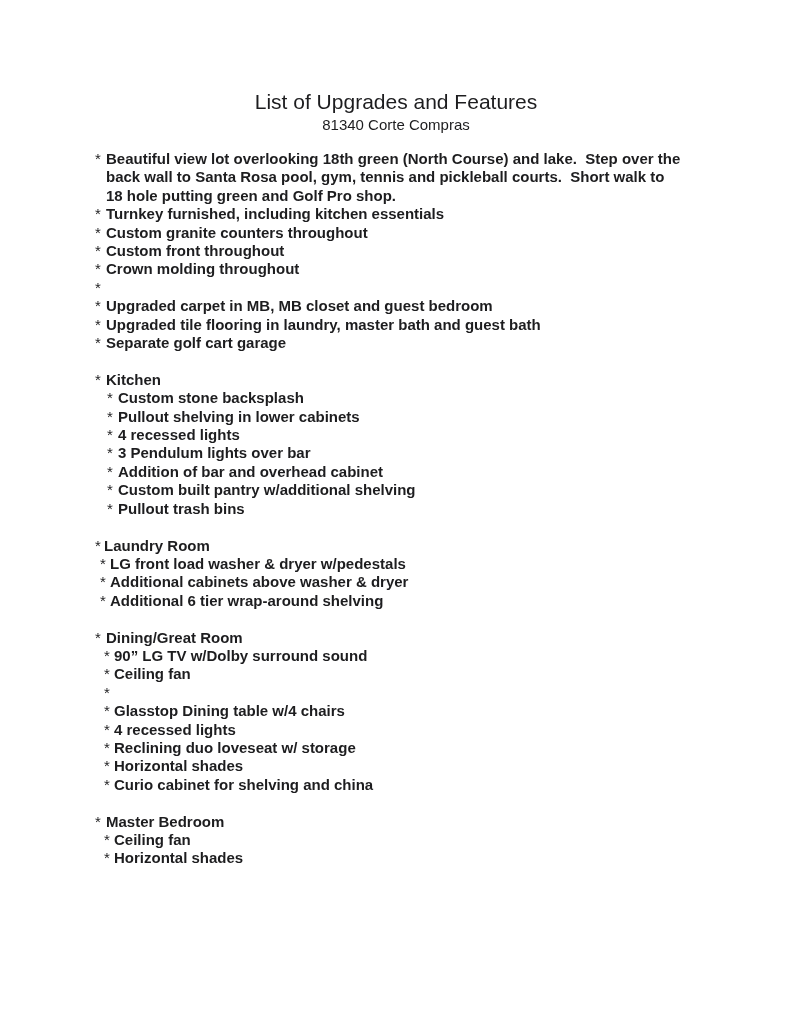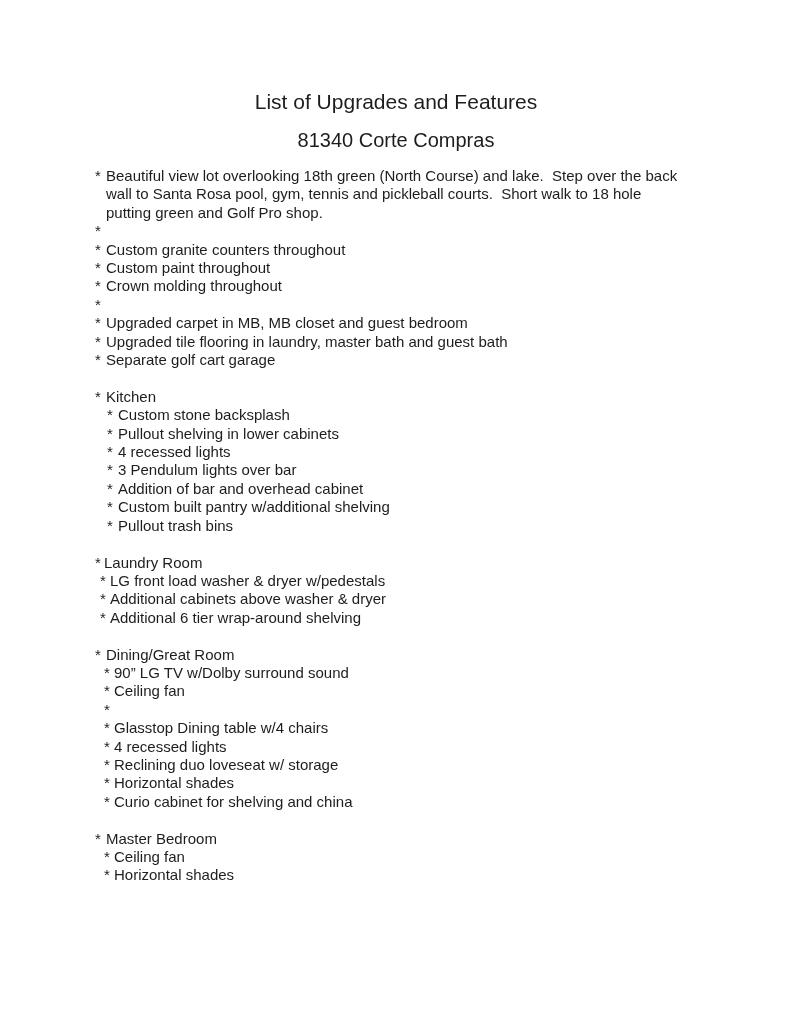--- a/index.html
+++ b/index.html
@@ -23,42 +23,43 @@
     padding-top: 89px;
     text-align: center;
   }
   .title {
     font-size: 21px;
     line-height: 25px;
     font-weight: 400;
     margin: 0;
   }
   .subtitle {
-    font-size: 20px;
+    font-size: 15px;
     line-height: 21px;
     font-weight: 400;
-    margin: 16px;
+    margin: 0;
   }
   .body-text {
     margin-top: 15px;
   }
   .section {
     margin-top: 18.4px;
   }
   .li {
     display: flex;
     align-items: flex-start;
   }
   .li .mark {
     flex: 0 0 auto;
     display: inline-block;
   }
   .li .txt {
     white-space: pre-wrap;
     max-width: 576px;
+    font-weight: bold;
   }
   
   .lvl1 { padding-left: 95px; }
   .lvl1 .mark { width: 11px; }
   
   .sec-kitchen .lvl2 { padding-left: 107px; }
   .sec-kitchen .lvl2 .mark { width: 11px; }
   .sec-laundry-room .lvl2 { padding-left: 100px; }
   .sec-laundry-room .lvl2 .mark { width: 10px; }
   .sec-laundry-room .lvl1 .mark { width: 9px; }
@@ -77,28 +78,29 @@
   </div>
 
   <div class="body-text">
     <div id="general-features">
         <div class="li lvl1">
           <span class="mark">*</span>
           <span class="txt">Beautiful view lot overlooking 18th green (North Course) and lake.  Step over the back wall to Santa Rosa pool, gym, tennis and pickleball courts.  Short walk to 18 hole putting green and Golf Pro shop.</span>
         </div>
         <div class="li lvl1">
           <span class="mark">*</span>
+          <span class="txt">Turnkey furnished, including kitchen essentials</span>
         </div>
         <div class="li lvl1">
           <span class="mark">*</span>
           <span class="txt">Custom granite counters throughout</span>
         </div>
         <div class="li lvl1">
           <span class="mark">*</span>
-          <span class="txt">Custom paint throughout</span>
+          <span class="txt">Custom front throughout</span>
         </div>
         <div class="li lvl1">
           <span class="mark">*</span>
           <span class="txt">Crown molding throughout</span>
         </div>
         <div class="li lvl1">
           <span class="mark">*</span>
         </div>
         <div class="li lvl1">
           <span class="mark">*</span>

